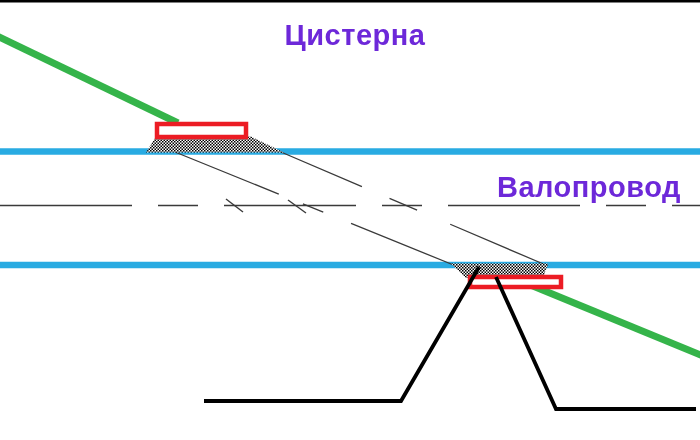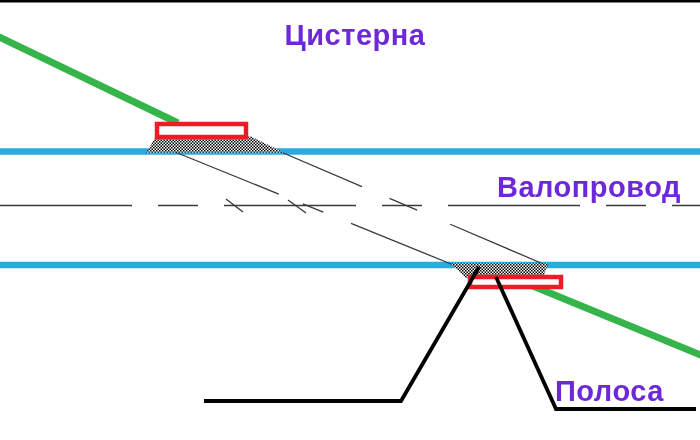--- a/index.html
+++ b/index.html
@@ -86,15 +86,14 @@
 
     <polyline points="204,401 401,401 479,267" fill="none" stroke-width="3.8" stroke="#000000"></polyline>
     <polyline points="496,277 556,409 696,409" fill="none" stroke-width="3.8" stroke="#000000"></polyline>
   </svg>
 
   <div class="diagram-label label-tank">Цистерна</div>
 
   <div class="diagram-label label-shaft">Валопровод</div>
 
 
-  <div class="diagram-label label-strip">Полоса</div>
 
 </div>
 
 </body></html>

